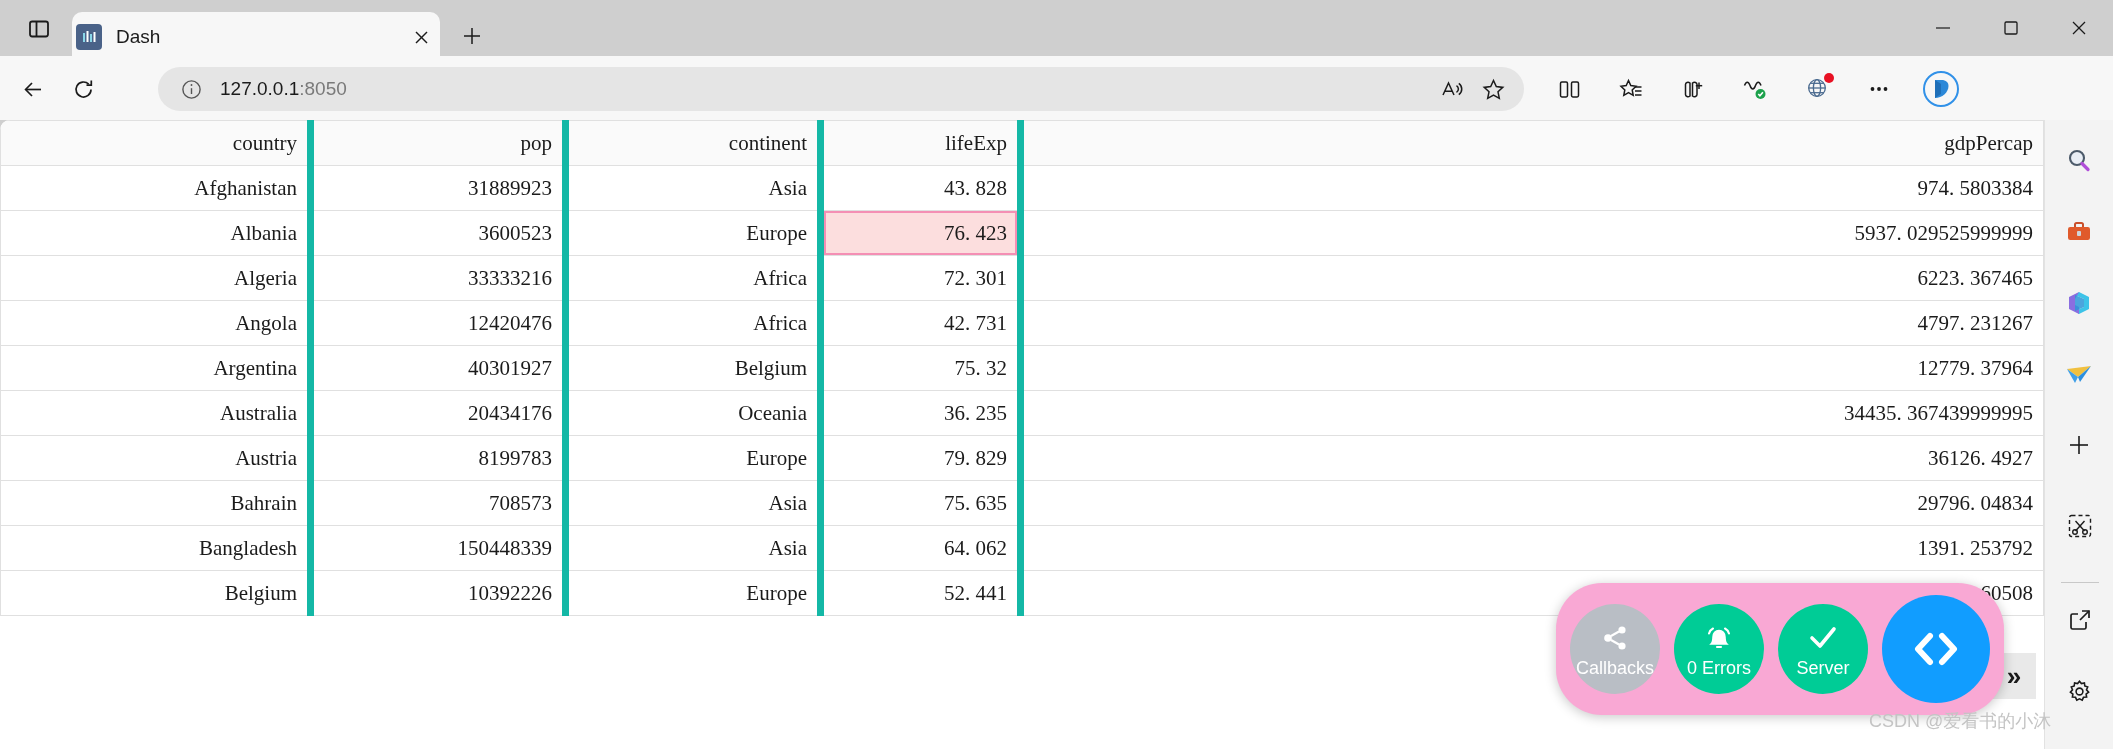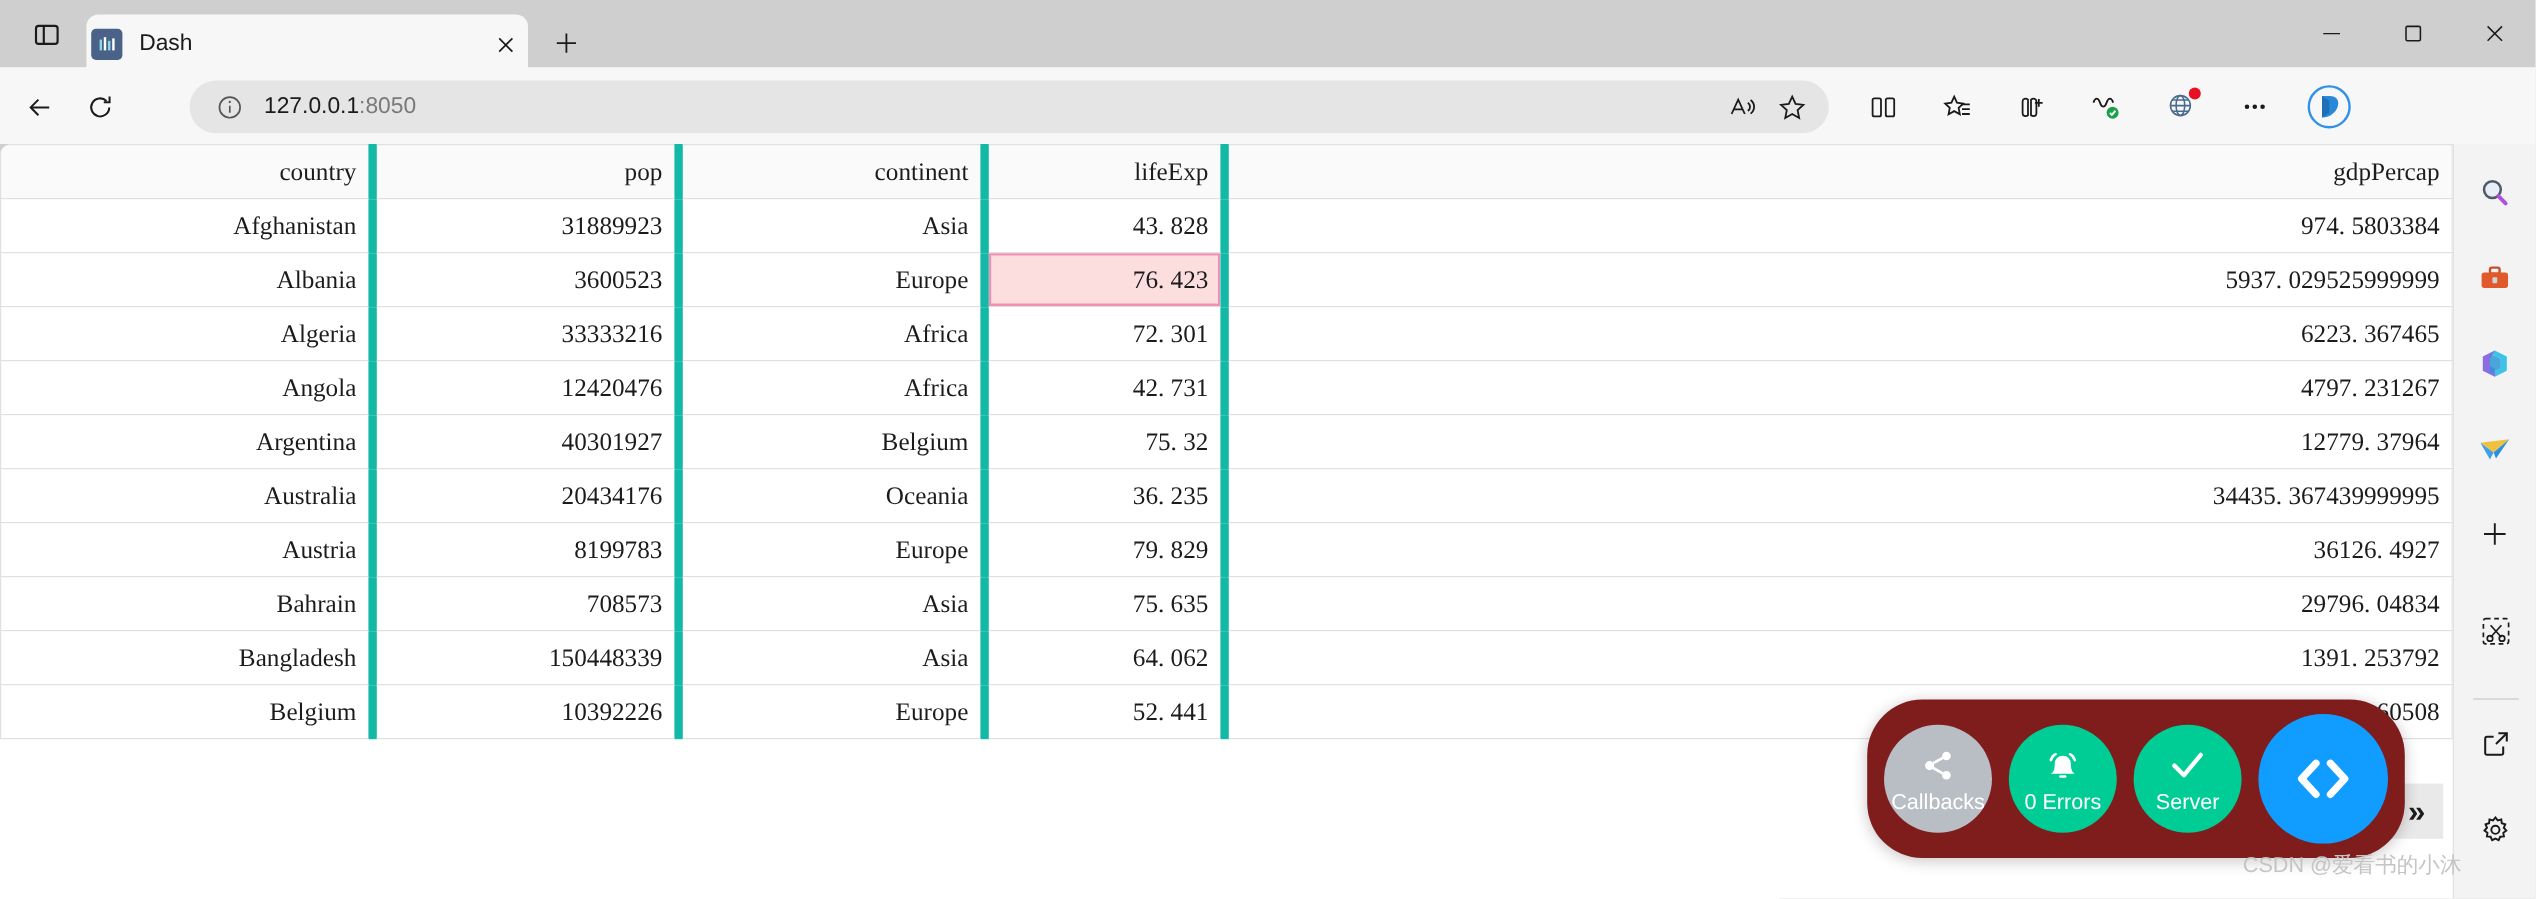--- a/index.html
+++ b/index.html
@@ -106,21 +106,21 @@
   }
   .col-country { width: 310px; }
   .col-pop { width: 255px; }
   .col-continent { width: 255px; }
   .col-lifeexp { width: 200px; }
   .col-gdp { width: auto; }
 
   
   .devtools {
     position: absolute; left: 1556px; top: 583px;
-    background: #7f1d1d; border-radius: 46px;
+    background: #f9a8d4; border-radius: 46px;
     box-shadow: 0 2px 12px rgba(0,0,0,0.22);
     display: flex; align-items: center; gap: 14px;
     padding: 12px 14px; z-index: 40;
   }
   .dt-btn {
     width: 90px; height: 90px; border-radius: 50%;
     display: flex; flex-direction: column; align-items: center; justify-content: center;
     cursor: pointer; color: #ffffff; flex: none;
   }
   .dt-label { font-size: 18px; line-height: 1; margin-top: 4px; font-family: "Liberation Sans", sans-serif; }

